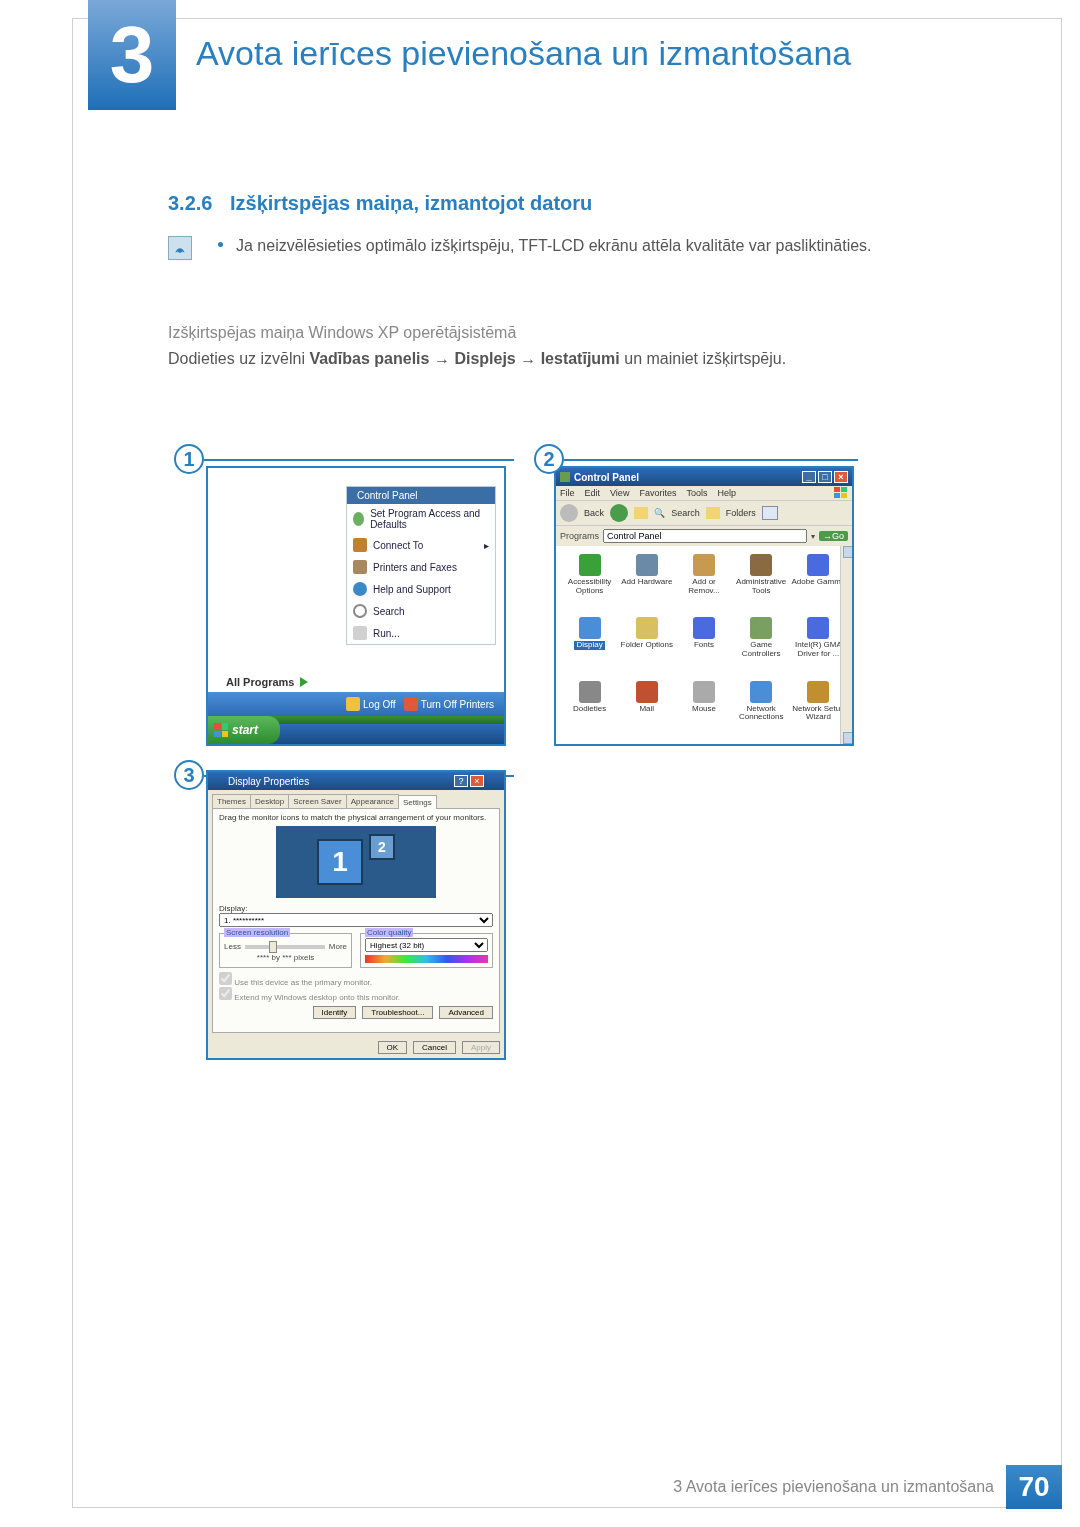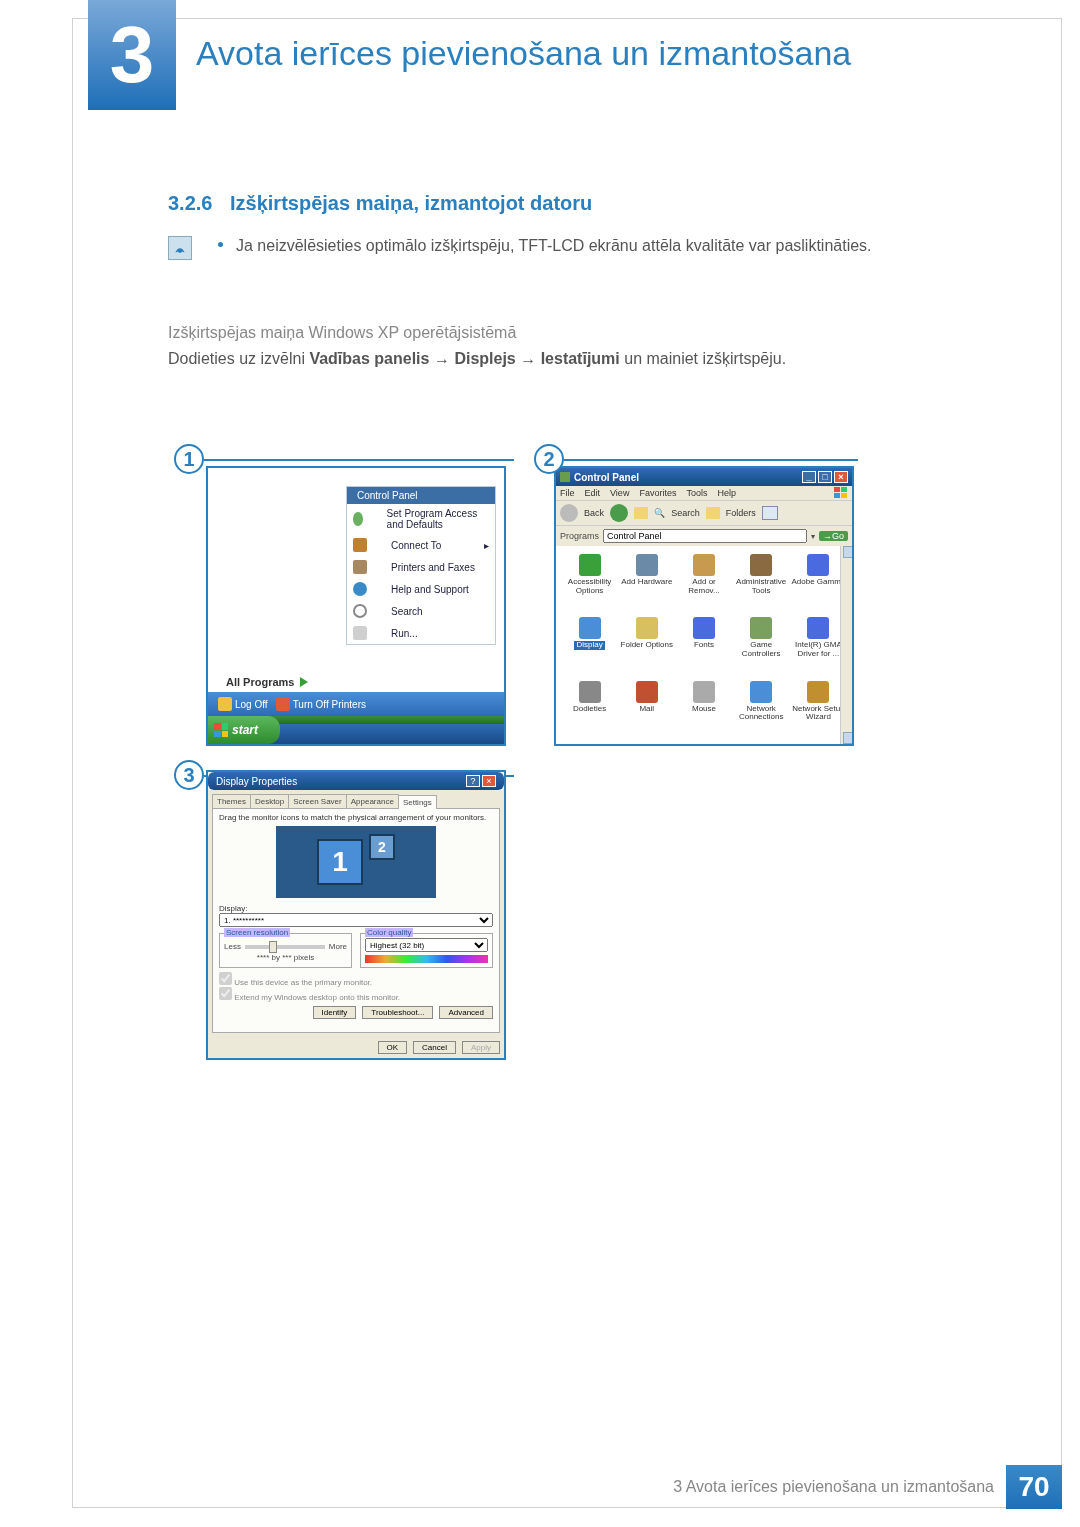--- a/index.html
+++ b/index.html
@@ -84,31 +84,31 @@
   #fig1 .figure-box {
     left: 206px; top: 466px; width: 300px; height: 280px;
     display:flex; flex-direction:column; justify-content:flex-end;
     font-size:11px;
   }
   .start-right {
     position:absolute; right:8px; top:18px; width:150px;
     background:#fff; border:1px solid #bcd;
   }
   .start-right .hdr { background:#3a6ea5; color:#fff; font-size:10px; padding:3px 6px; display:flex; align-items:center; gap:4px;}
-  .start-right .item { padding:4px 6px; display:flex; align-items:center; gap:24px; color:#224; font-size:10px;}
+  .start-right .item { padding:4px 6px; display:flex; align-items:center; gap:6px; color:#224; font-size:10px;}
   .start-right .item .ico { width:14px; height:14px; background:#e8c070; border-radius:2px; display:inline-block;}
   .allprograms {
     position:absolute; left:18px; bottom:56px; font-size:11px; font-weight:bold; color:#333;
     display:flex; align-items:center; gap:6px;
   }
   .allprograms .tri { width:0;height:0;border-left:8px solid #3a9c3a;border-top:5px solid transparent;border-bottom:5px solid transparent;}
   .logoff-bar {
     position:absolute; left:0; right:0; bottom:28px; height:24px;
     background:linear-gradient(180deg,#4a8ed8,#2d6bb5);
-    display:flex; align-items:center; justify-content:flex-start; gap:8px; padding:0 10px;
+    display:flex; align-items:center; justify-content:flex-end; gap:8px; padding:0 10px;
     color:#fff; font-size:10px;
   }
   .logoff-bar .btn { display:flex; align-items:center; gap:3px;}
   .logoff-bar .ic { width:14px;height:14px;border-radius:2px; display:inline-block;}
   .taskbar {
     position:absolute; left:0;right:0;bottom:0;height:28px;
     background:linear-gradient(180deg,#3a8e3a,#1f6e1f 30%,#2d6bb5 30%,#1a4a85);
   }
   .start-btn {
     position:absolute; left:0; bottom:0; height:28px; width:72px;
@@ -160,23 +160,22 @@
   .cp-scroll::before,.cp-scroll::after{content:"";position:absolute;left:2px;width:8px;height:10px;background:#c8d8ec;border:1px solid #8ab;}
   .cp-scroll::before{top:0;} .cp-scroll::after{bottom:0;}
 
   
   #fig3 .figure-box {
     left: 206px; top: 770px; width: 300px; height: 290px;
     font-size:9px; display:flex; flex-direction:column;
   }
   .dp-titlebar {
     background:linear-gradient(180deg,#2d6bb5,#1a4a85); color:#fff;
-    height:18px; display:flex; align-items:center; justify-content:space-between; padding:0 8px;
+    height:18px; display:flex; align-items:center; justify-content:space-between; padding:0 20px;
     font-size:10px;
-    border-radius:6px;
   }
   .dp-titlebar .caps{display:flex;gap:2px;}
   .dp-titlebar .cap{width:14px;height:12px;border:1px solid #fff;display:flex;align-items:center;justify-content:center;font-size:9px;}
   .dp-titlebar .cap.help{background:#3a6ea5;}
   .dp-titlebar .cap.close{background:#e05a3a;}
   .dp-body { background:#ece9d8; flex:1; padding:4px; display:flex; flex-direction:column;}
   .dp-tabs { display:flex; font-size:8px;}
   .dp-tabs .tab { padding:2px 4px; border:1px solid #aaa; border-bottom:none; background:#ece9d8; margin-right:-1px;}
   .dp-tabs .tab.active { background:#fcfcf8; position:relative; top:1px;}
   .dp-panel { border:1px solid #aaa; background:#fcfcf8; flex:1; padding:4px 6px; display:flex; flex-direction:column;}

